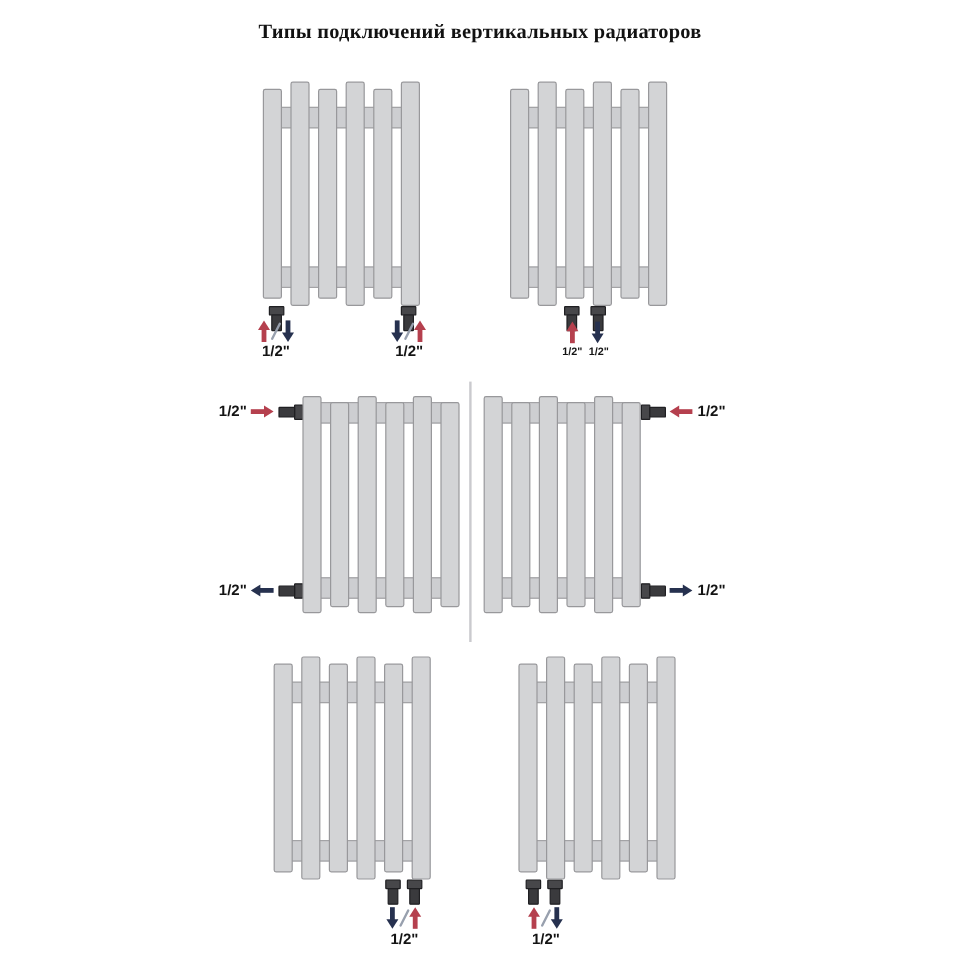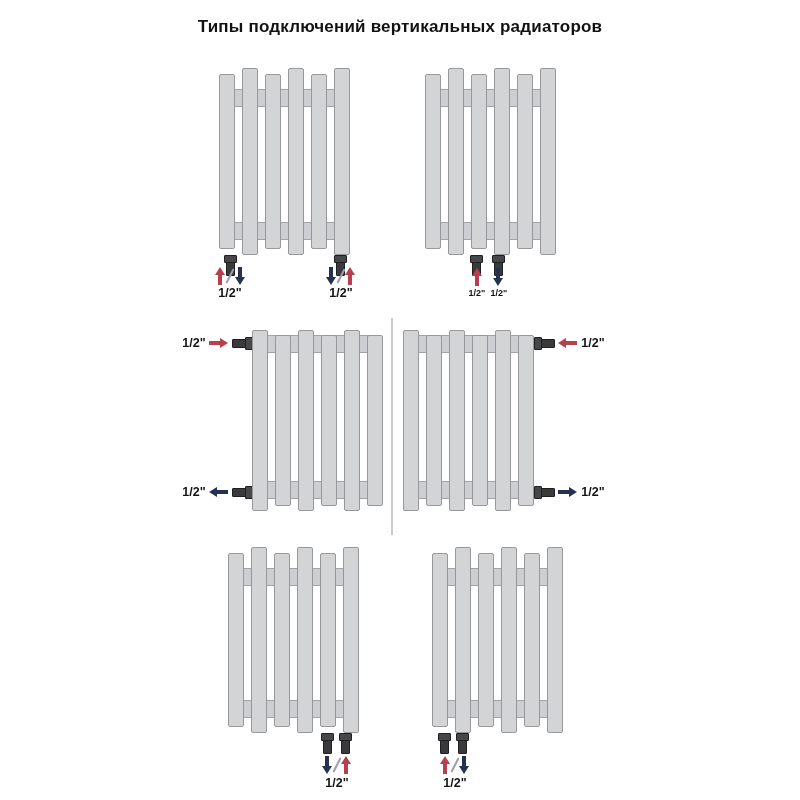--- a/index.html
+++ b/index.html
@@ -1,19 +1,19 @@
 <!DOCTYPE html>
 <html><head>
 <meta charset="utf-8">
 <style>
   html,body{margin:0;padding:0;background:#ffffff;}
   .page{position:relative;width:800px;height:800px;background:#ffffff;overflow:hidden;
         font-family:"Liberation Sans",sans-serif;}
   .title{position:absolute;top:17px;left:0;right:0;text-align:center;
-         font-size:17px;font-weight:bold;color:#121212;letter-spacing:.2px;}
+         font-size:17px;font-weight:bold;color:#121212;letter-spacing:.2px;font-family:Liberation Serif, serif;}
   
   .rad-body{position:absolute;width:131px;height:187px;}
   .hdr{position:absolute;left:2px;right:2px;height:18px;background:#cdced1;
        border-top:1px solid #a3a3a6;border-bottom:1px solid #a3a3a6;box-sizing:border-box;z-index:0;}
   .hdr-top{top:21px;}
   .hdr-bot{bottom:15px;}
   .side .hdr-top{top:5px;}
   .side .hdr-bot{bottom:12px;}
   .slat{position:absolute;z-index:1;width:16px;top:0;bottom:0;background:#d3d4d6;
         border:1px solid #98989b;border-radius:2px;box-sizing:border-box;}

